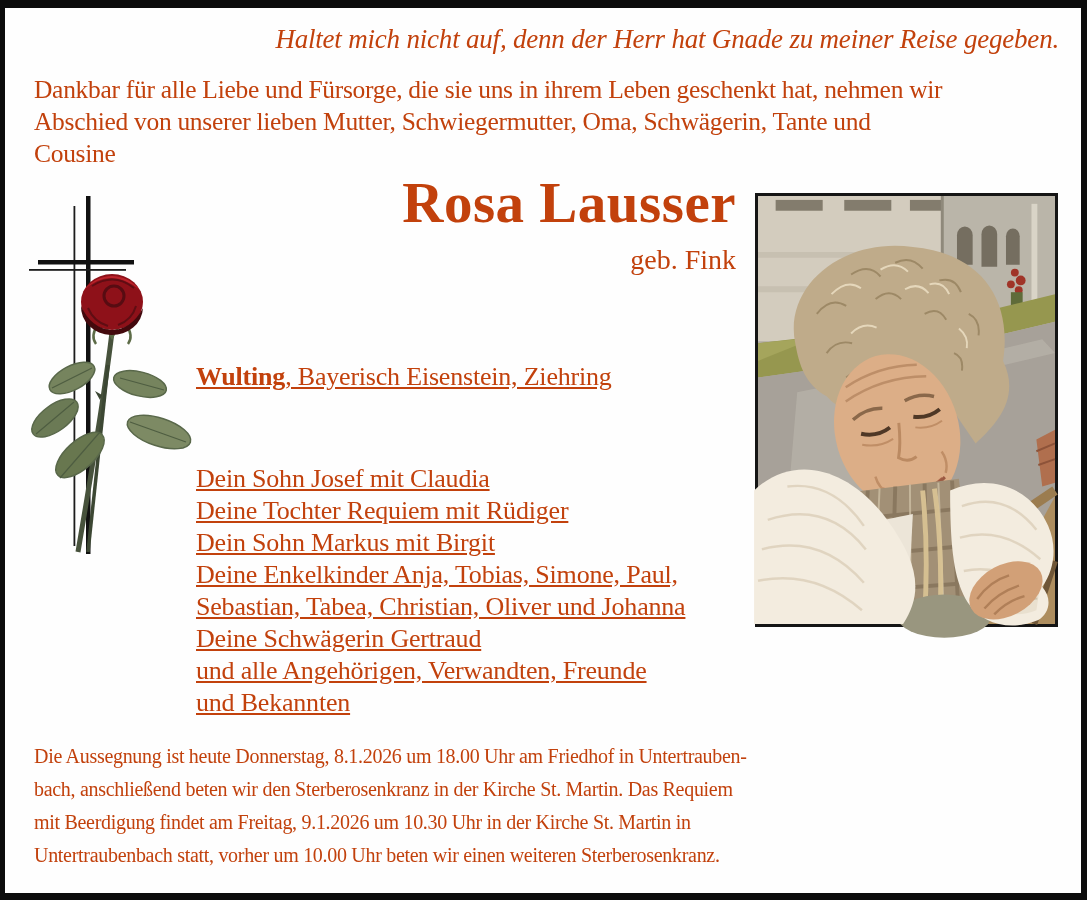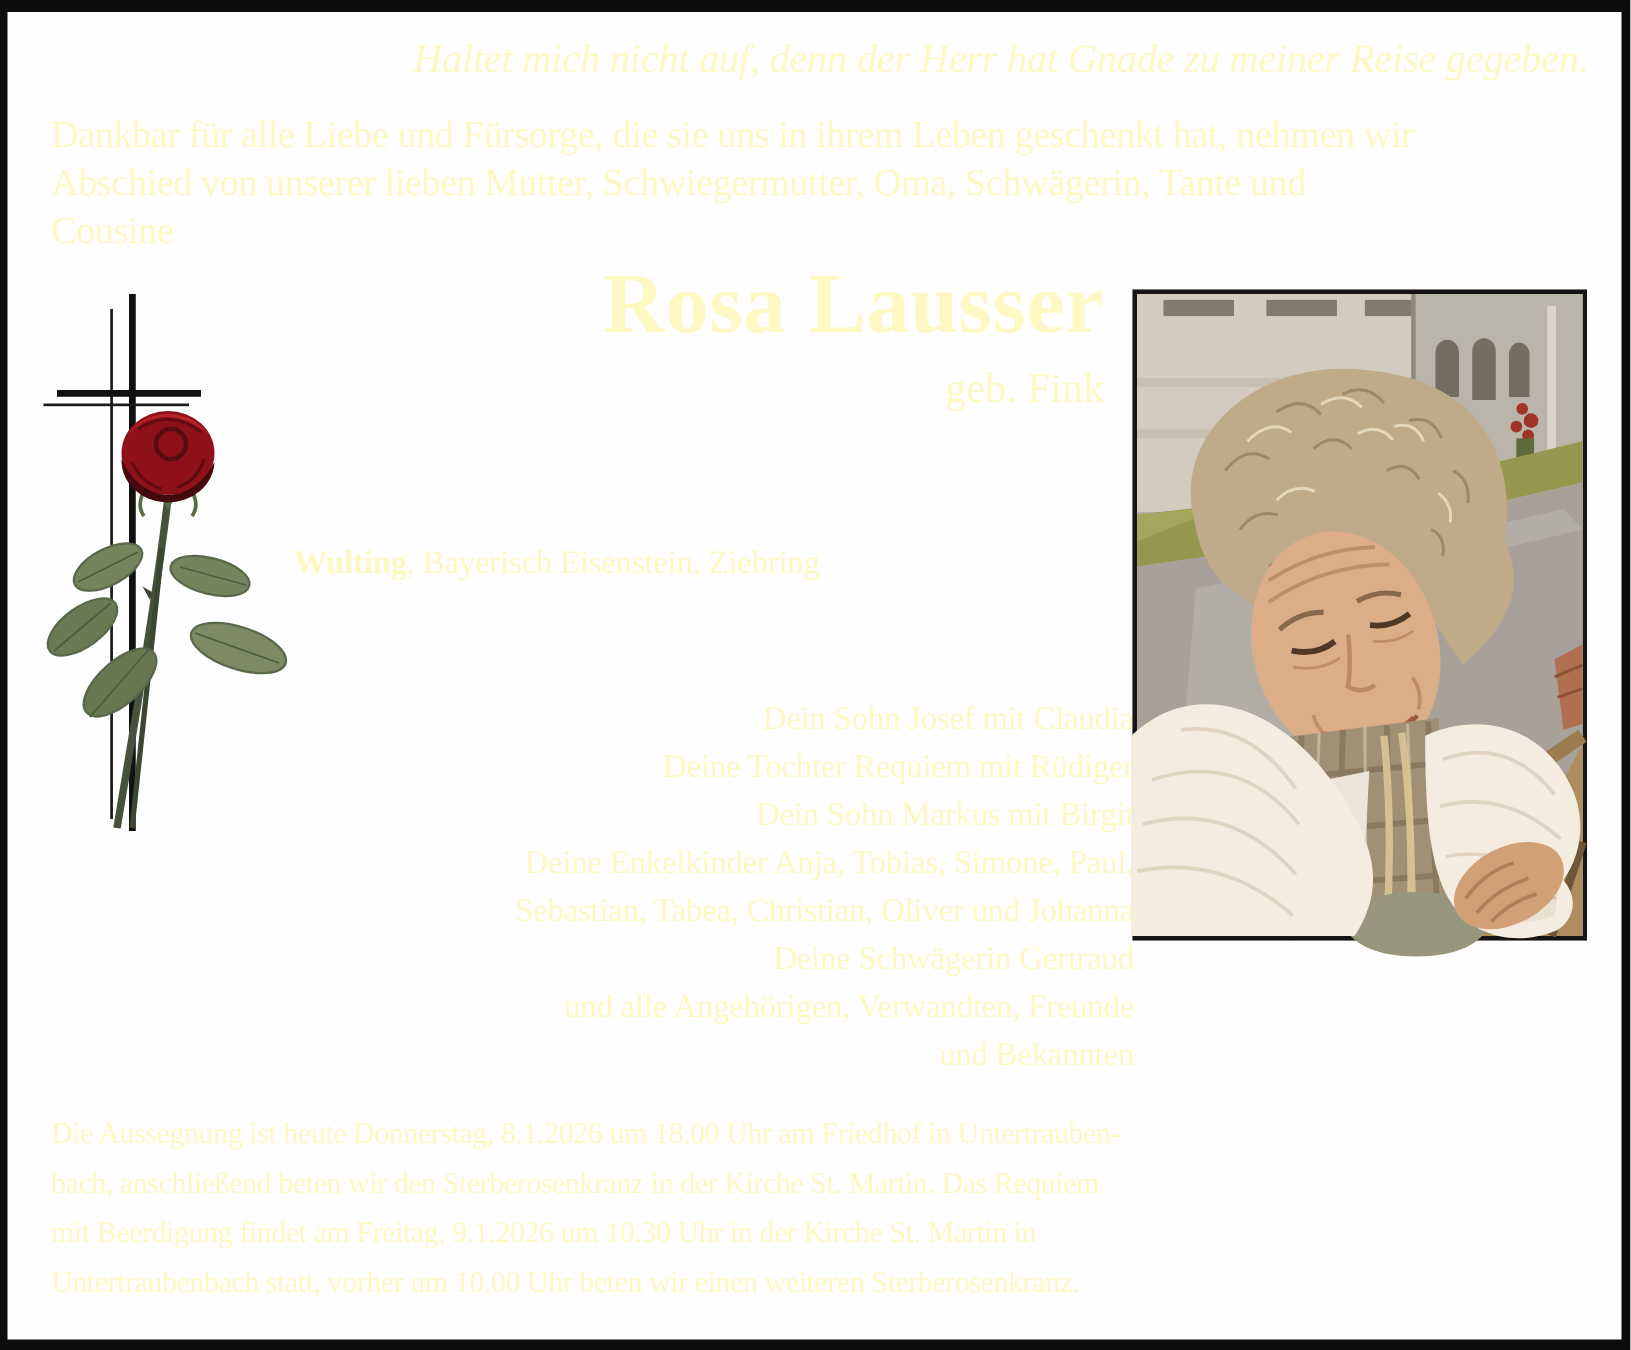--- a/index.html
+++ b/index.html
@@ -1,29 +1,29 @@
 <!DOCTYPE html>
 <html><head>
 <meta charset="utf-8">
 <style>
   html,body{margin:0;padding:0;background:#e8e8e8;}
   .page{position:relative;width:1087px;height:900px;background:#0c0c0c;overflow:hidden;
-        font-family:"Liberation Serif","DejaVu Serif",serif;color:#fef9c3;}
+        font-family:"Liberation Serif","DejaVu Serif",serif;color:#c2410c;}
   .paper{position:absolute;left:5px;top:8px;right:6px;bottom:7px;background:#fefefe;}
   .abs{position:absolute;}
   .pre{white-space:pre-line;}
   .quote{top:24px;right:28px;font-style:italic;font-size:27px;letter-spacing:-0.2px;}
   .intro{left:34px;top:74px;width:1030px;font-size:25.5px;line-height:32px;letter-spacing:-0.3px;}
   .cross-art{left:28px;top:190px;width:155px;height:370px;}
   .center-col{left:196px;width:540px;text-align:right;}
   .name{top:170px;font-size:57px;font-weight:bold;letter-spacing:0.5px;margin:0;}
   .maiden{top:244px;font-size:28px;}
   .dates{top:292px;font-size:26px;}
   .dates .died{margin-left:24px;}
-  .leftcol{left:196px;text-align:right;font-size:22px;letter-spacing:-0.2px;}
+  .leftcol{left:196px;text-align:left;font-size:26px;letter-spacing:-0.2px;text-decoration:underline;}
   .residence{top:362px;}
   .motto{top:418px;}
   .mourners{top:463px;line-height:32px;width:560px;}
   .photo{left:755px;top:193px;width:303px;height:434px;border:3px solid #151515;box-sizing:border-box;background:#c9c3b7;}
   .photo svg{display:block;width:100%;height:100%;}
   .funeral{left:34px;top:740px;width:1034px;font-size:20px;line-height:33px;letter-spacing:-0.3px;}
   svg{overflow:visible;}
 </style>
 </head>
 <body>

